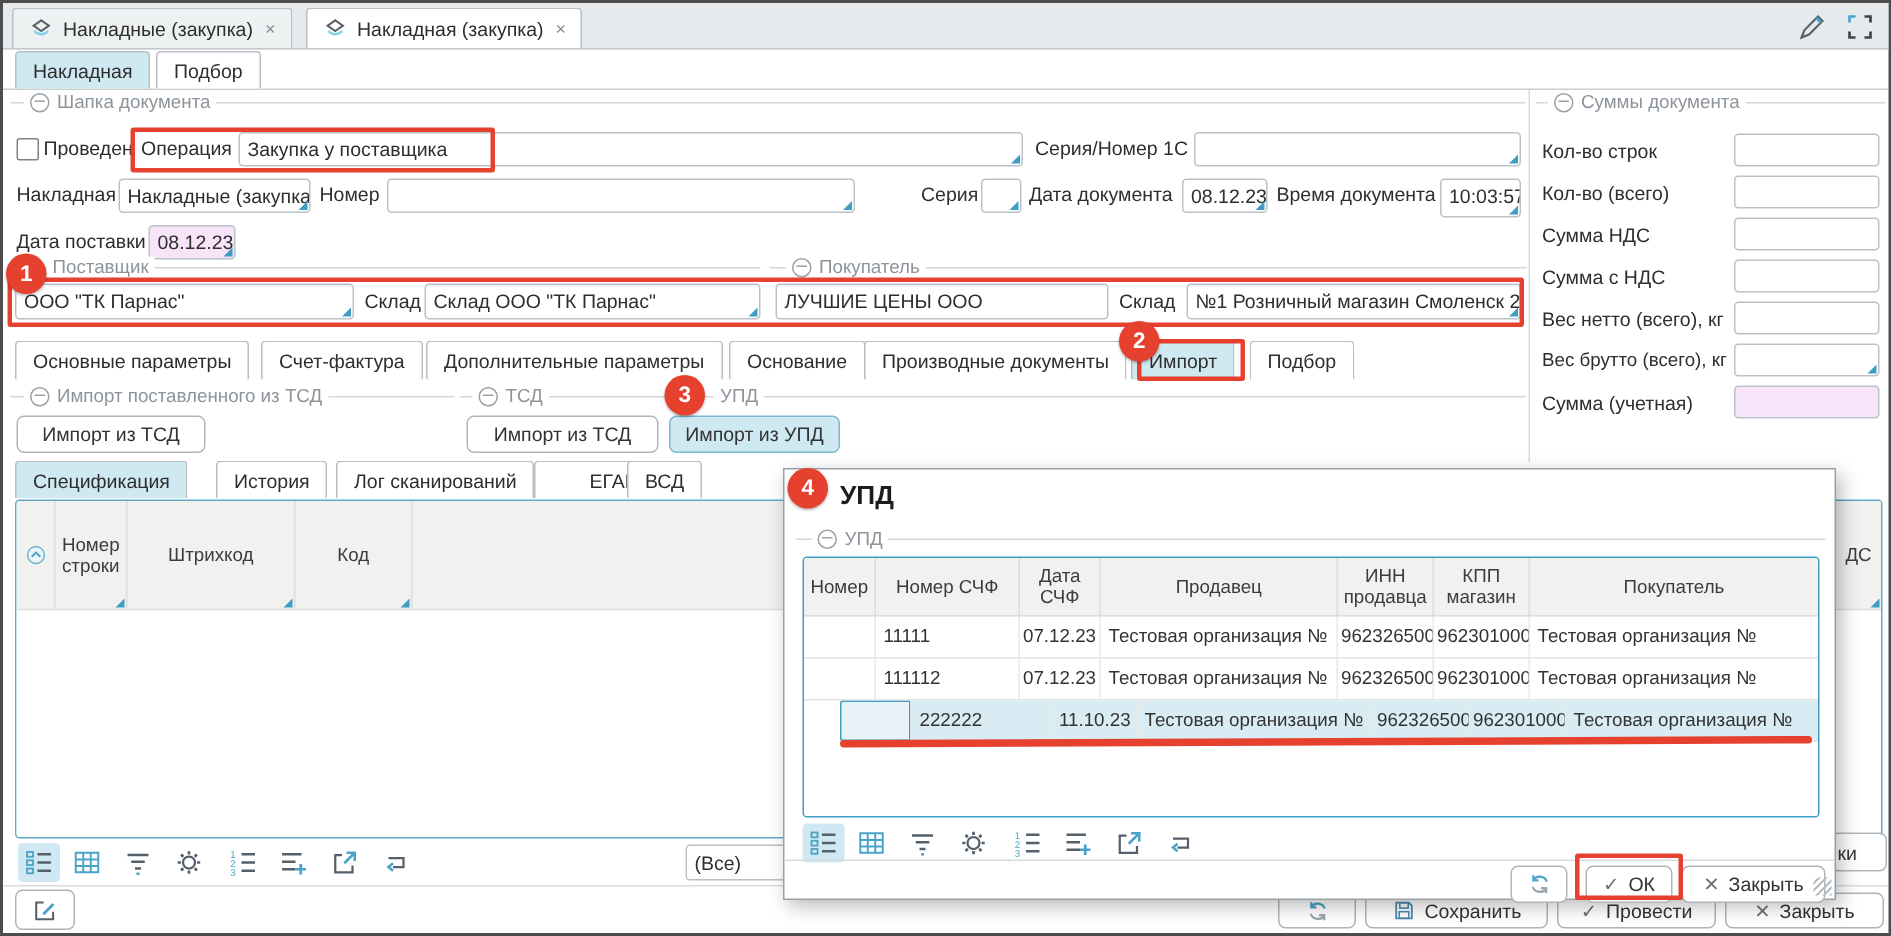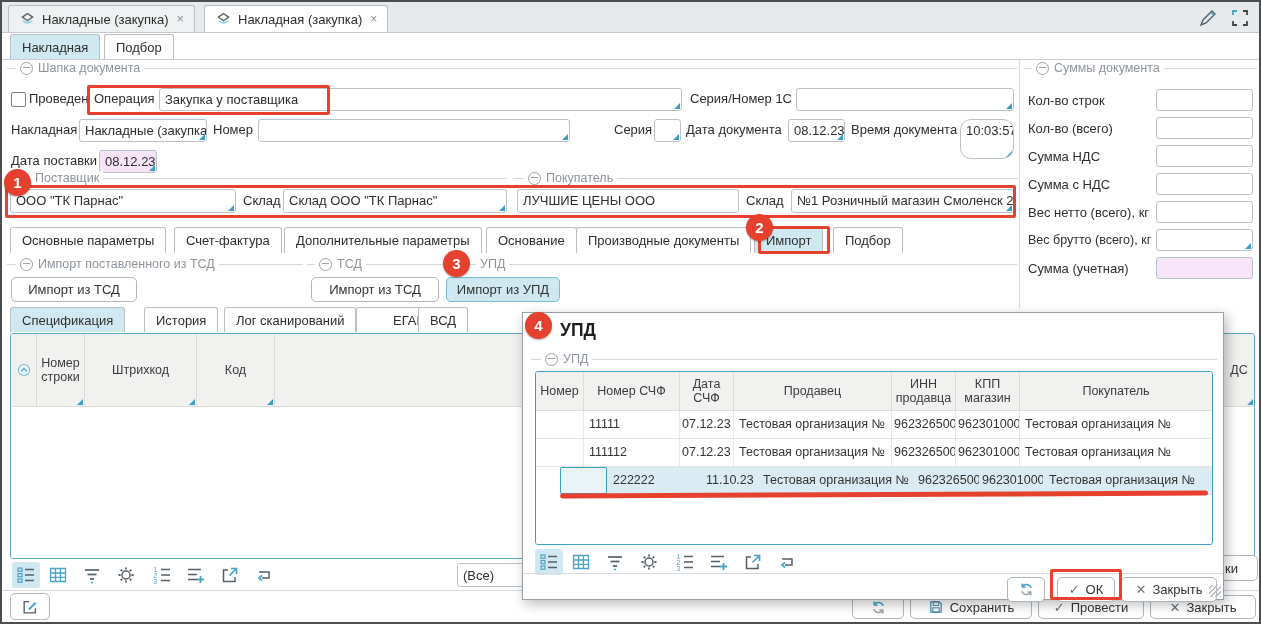--- a/index.html
+++ b/index.html
@@ -177,21 +177,21 @@
 
   <span class="abs lbl" style="left:9px;top:120px;">Накладная</span>
   <div class="abs fld grip" style="left:77px;top:117px;width:128px;height:23px;">Накладные (закупка)</div>
   <span class="abs lbl" style="left:211px;top:120px;">Номер</span>
   <div class="abs fld grip" style="left:256px;top:117px;width:312px;height:23px;"></div>
   <span class="abs lbl" style="left:612px;top:120px;">Серия</span>
   <div class="abs fld grip" style="left:652px;top:117px;width:27px;height:23px;"></div>
   <span class="abs lbl" style="left:684px;top:120px;">Дата документа</span>
   <div class="abs fld grip" style="left:786px;top:117px;width:57px;height:23px;">08.12.23</div>
   <span class="abs lbl" style="left:849px;top:120px;">Время документа</span>
-  <div class="abs fld grip" style="left:958px;top:117px;width:54px;height:40px;border-radius:11px;">10:03:57</div>
+  <div class="abs fld grip" style="left:958px;top:117px;width:54px;height:26px;">10:03:57</div>
 
   <span class="abs lbl" style="left:9px;top:151px;">Дата поставки</span>
   <div class="abs fld grip pink" style="left:97px;top:148px;width:58px;height:23px;">08.12.23</div>
 
   <div class="abs" style="left:1017px;top:58px;height:248px;border-left:1px solid #d7dbde;"></div>
   <div class="abs grp" style="left:1022px;top:66px;width:233px;"></div>
   <div class="abs legend" style="left:1030px;top:59px;">
     <span class="clps"></span>
     <span>Суммы документа</span>
   </div>

